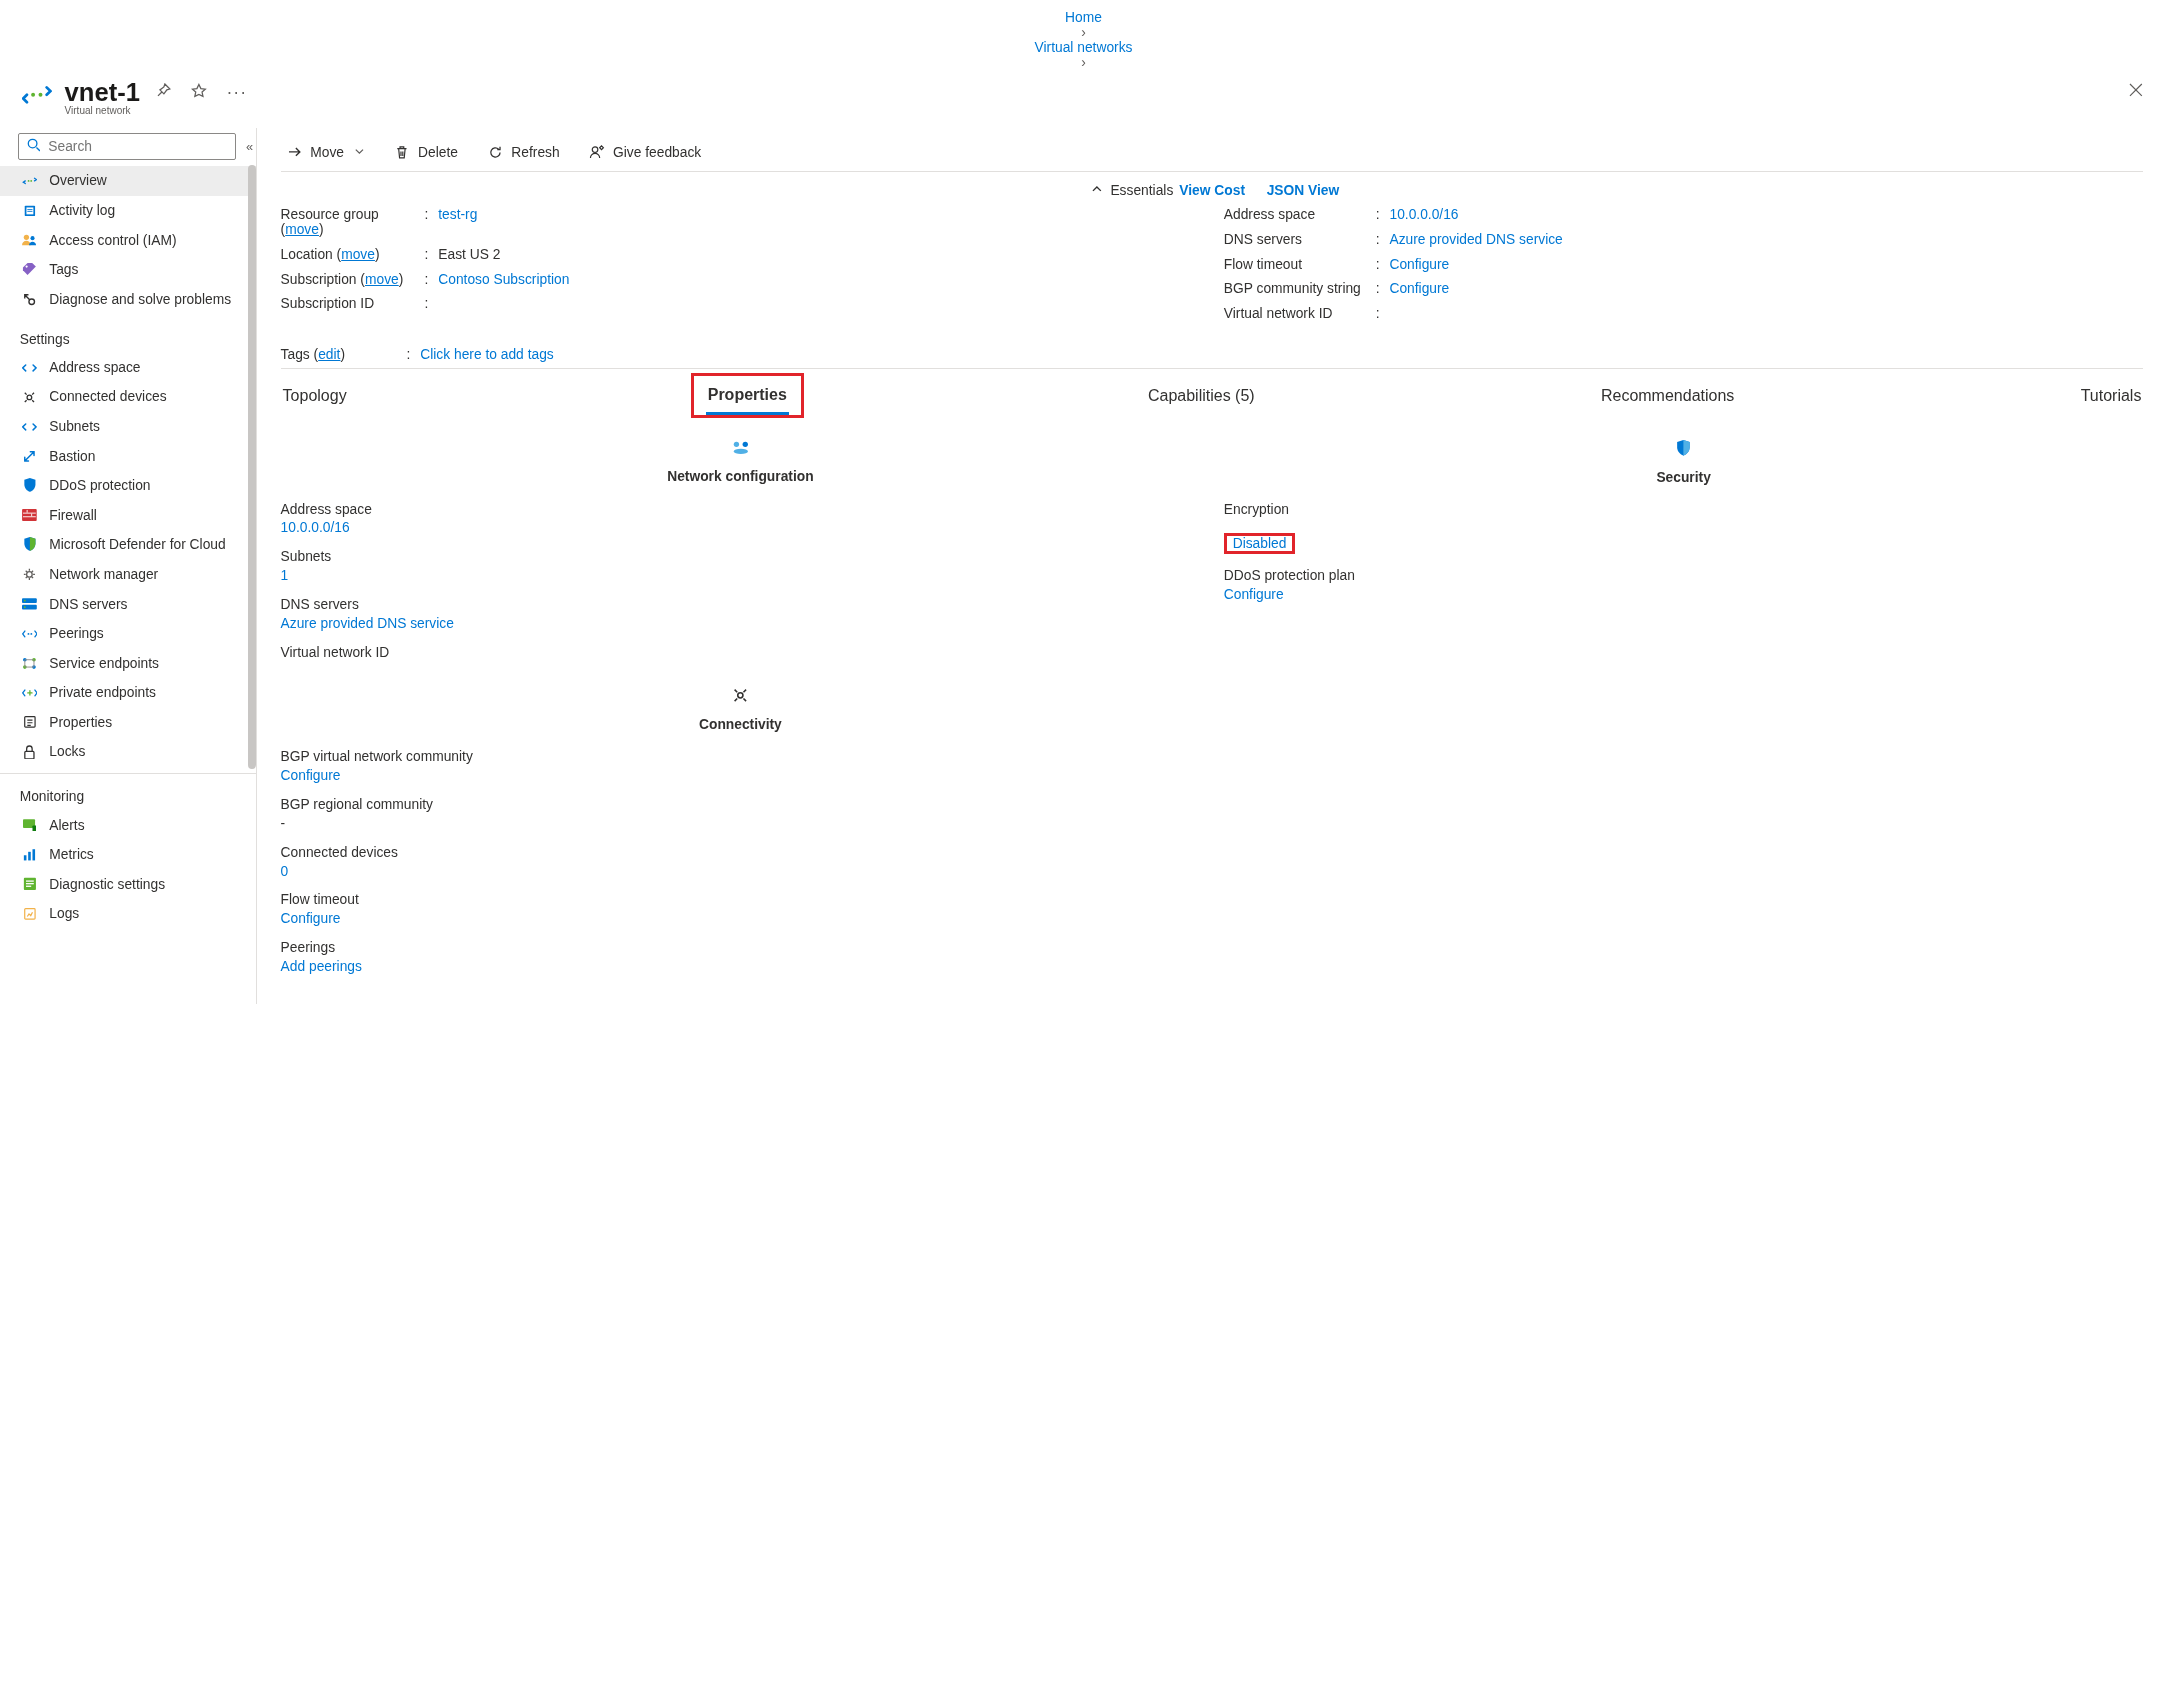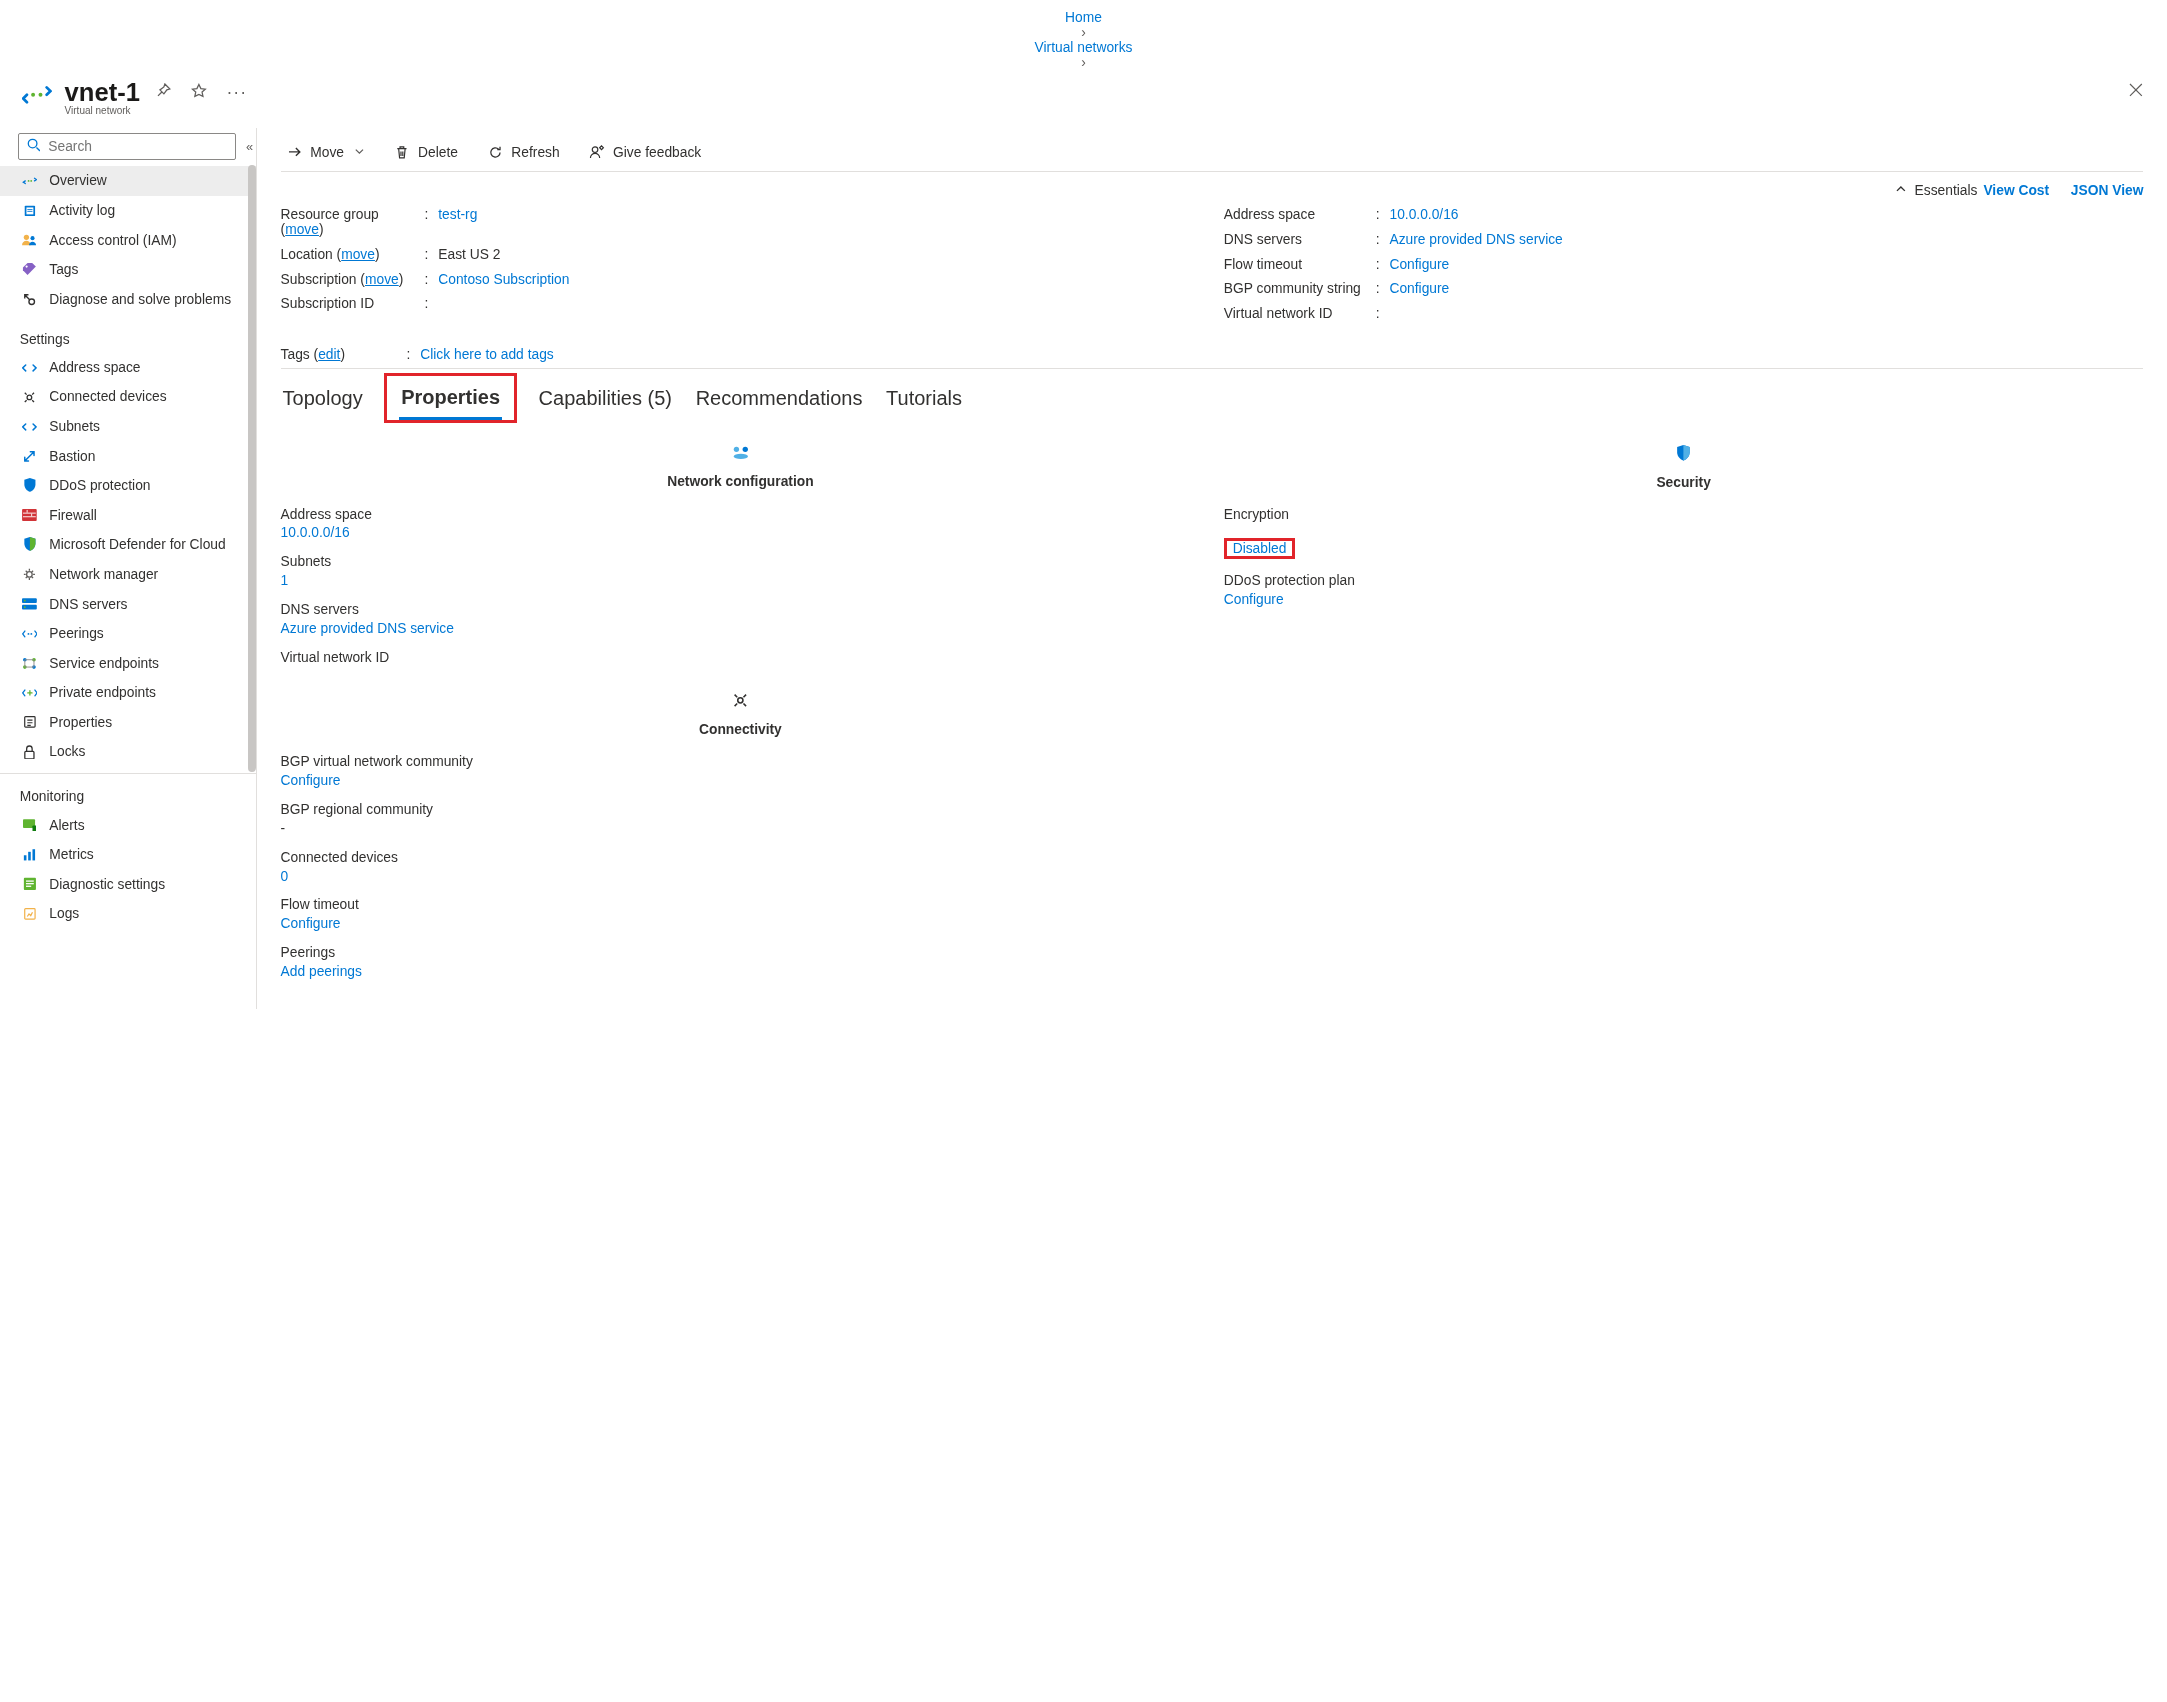--- a/index.html
+++ b/index.html
@@ -48,37 +48,37 @@
   .scroll-track{position:absolute;right:0;top:37px;bottom:0;width:7.9px;background:transparent;}
   .scroll-thumb{position:absolute;right:0;top:0;width:7.9px;height:72%;background:#c8c6c4;border-radius:3.9px;}
 
   .main{flex:1;padding:3.9px 23.6px 19.7px 23.6px;border-left:1px solid var(--border);min-width:0;}
   .toolbar{display:flex;align-items:center;gap:17.7px;padding:11.8px 0 9.9px;border-bottom:1px solid var(--border);}
   .tbtn{display:flex;align-items:center;gap:7.9px;background:none;border:none;cursor:pointer;font-size:13.8px;color:var(--text);}
   .tbtn .ic{width:15.8px;height:15.8px;display:flex;align-items:center;justify-content:center;color:var(--link);}
   .tbtn.move .ic{color:var(--text);}
   .tbtn .chev{margin-left:2px;}
 
-  .ess-head{display:flex;justify-content:flex-end;align-items:center;padding:9.9px 0 7.9px;}
+  .ess-head{display:flex;justify-content:center;align-items:center;padding:9.9px 0 7.9px;}
   .ess-toggle{display:flex;align-items:center;gap:7.9px;background:none;border:none;cursor:pointer;font-size:13.8px;color:var(--text);}
   .ess-links{display:flex;gap:21.7px;font-weight:bold;}
 
   .ess-grid{display:flex;gap:23.6px;}
   .ess-col{flex:1;display:flex;flex-direction:column;gap:9.9px;}
   .ess-row{display:flex;align-items:flex-start;gap:5.9px;font-size:13.8px;}
   .ess-label{width:138px;flex:0 0 138px;color:var(--text);}
   .ess-label.wide{width:146px;flex:0 0 146px;}
   .colon{width:7.9px;flex:0 0 7.9px;}
   .ess-val{flex:1;}
   .move-link{color:var(--link);text-decoration:underline;cursor:pointer;}
 
   .tags-row{display:flex;align-items:center;gap:5.9px;margin-top:25.6px;border-bottom:1px solid var(--border);padding-bottom:5.9px;}
   .tags-row .ess-label{width:120px;flex:0 0 120px;}
 
-  .tabs{display:flex;gap:19.7px;margin-top:3.9px;font-size:20px;align-items:center;}
+  .tabs{display:flex;gap:19.7px;margin-top:3.9px;font-size:16px;align-items:center;justify-content:space-between;}
   .tab{padding:9.9px 2px 8.9px;cursor:pointer;color:var(--text);}
   .tab.active{font-weight:600;border-bottom:3px solid var(--link);}
   .tab-hl{border:3px solid var(--highlight);padding:0 11.8px;display:inline-flex;}
 
   .sections{display:flex;gap:23.6px;margin-top:15.8px;}
   .sec-col{flex:1;display:flex;flex-direction:column;}
   .sec-head{display:flex;align-items:center;gap:9.9px;font-weight:600;font-size:13.8px;margin:5.9px 0 13.8px;flex-direction:column;}
   .field{font-size:13.8px;color:var(--text);margin-top:3.9px;}
   .field + .link-line{margin-top:3.9px;}
   .link-line{margin-bottom:9.9px;}

